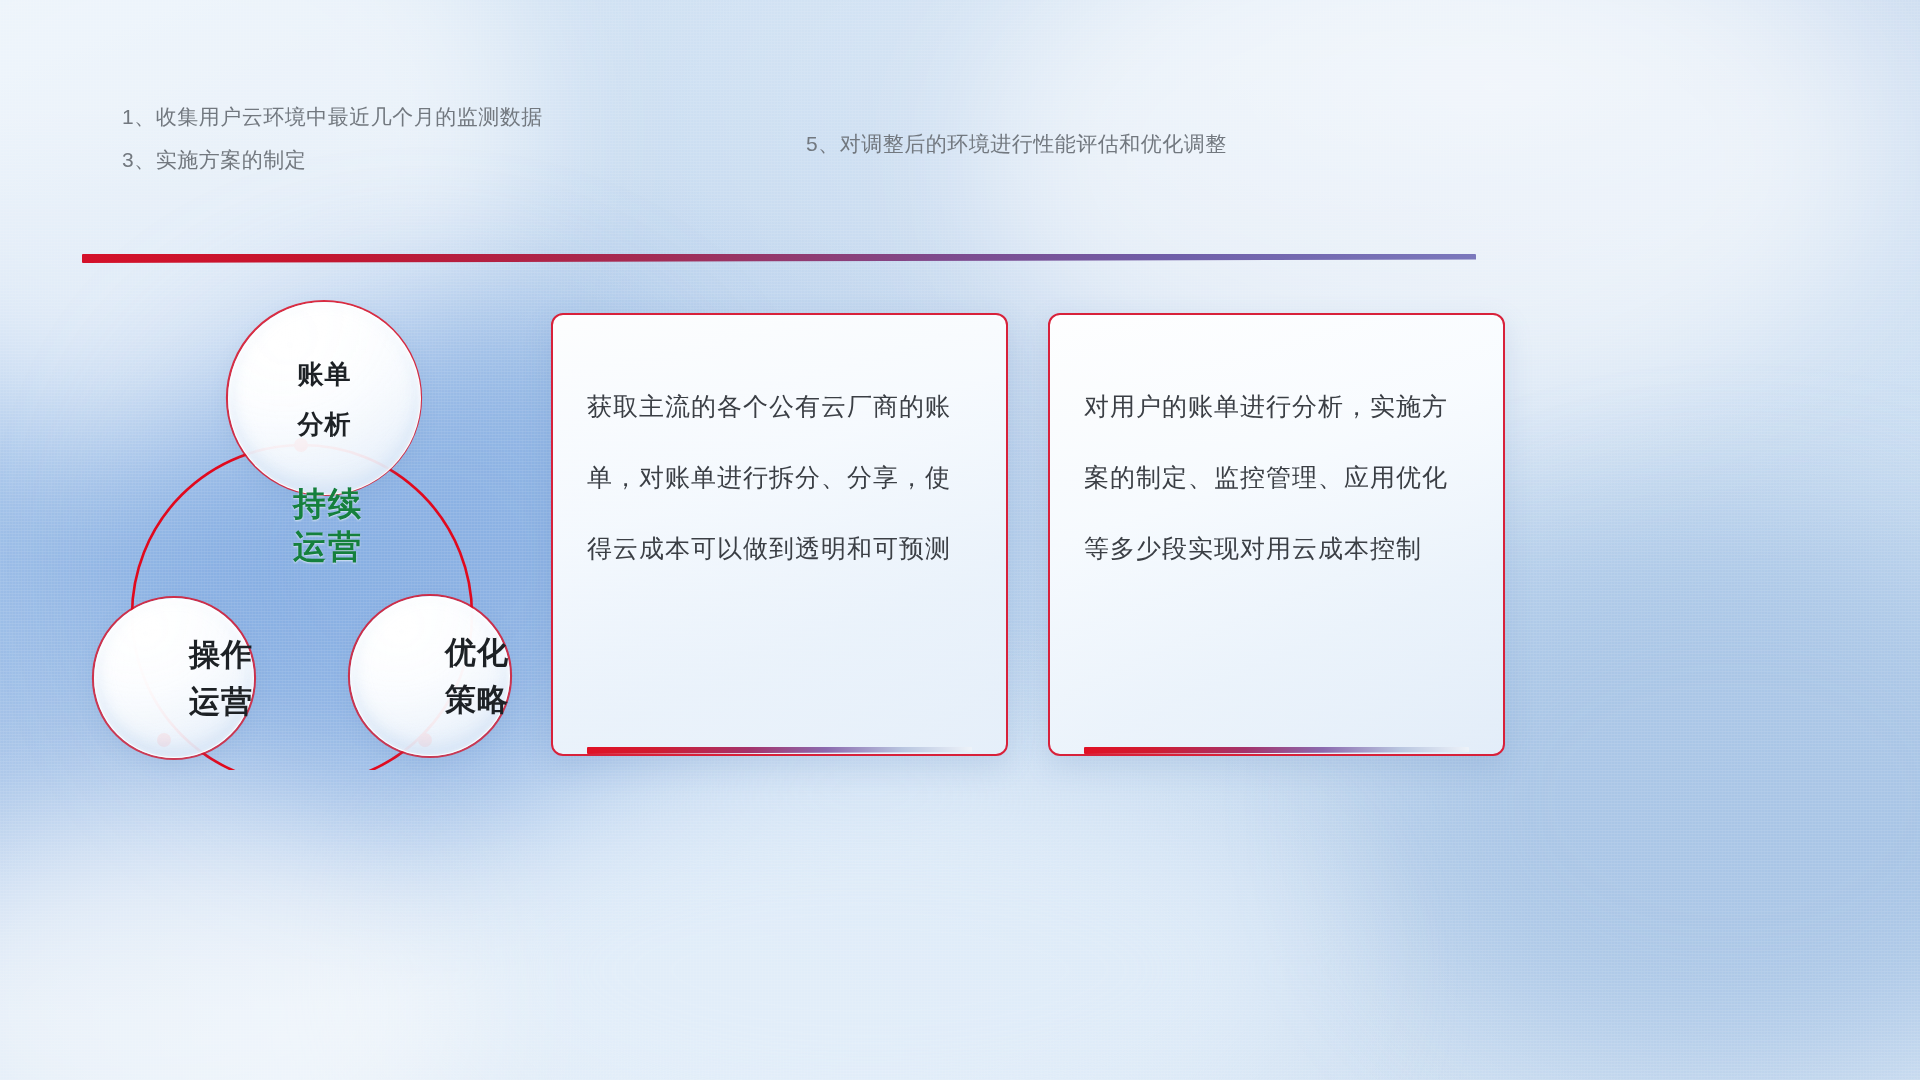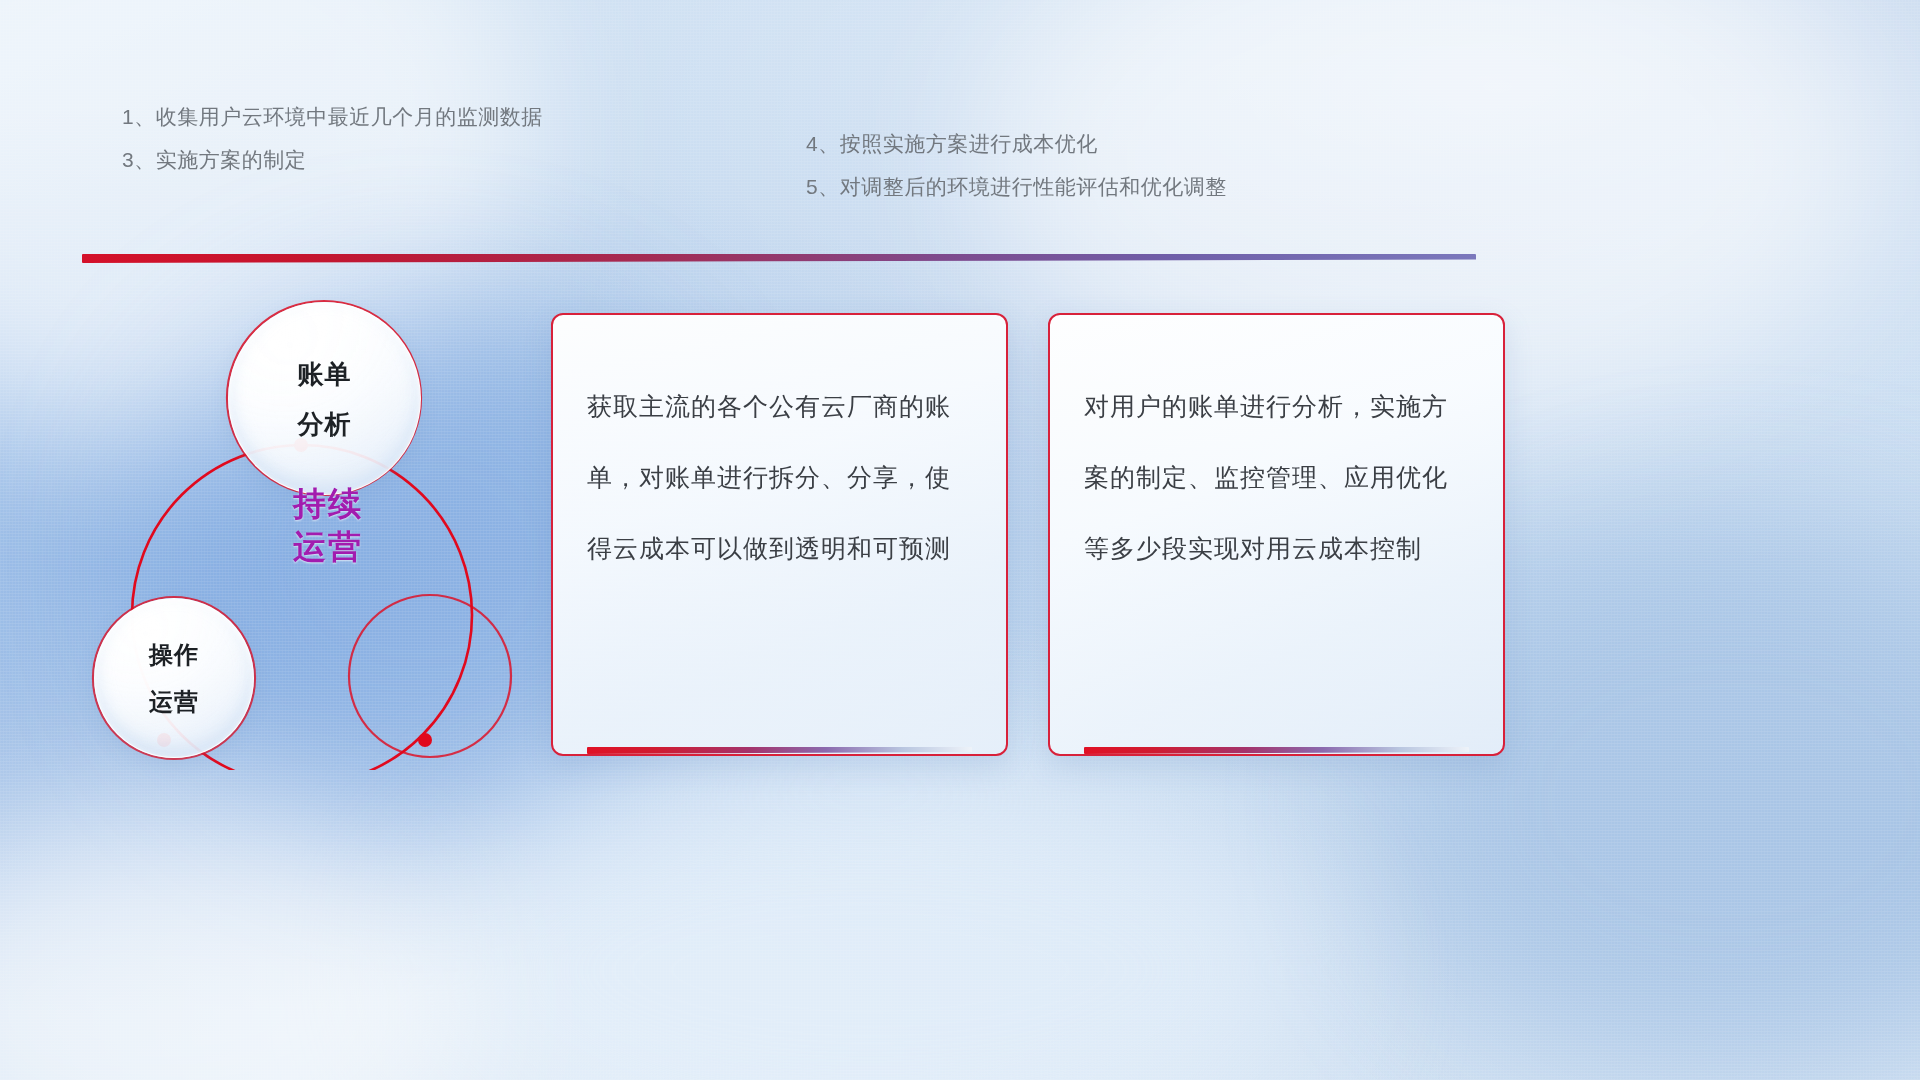--- a/index.html
+++ b/index.html
@@ -113,29 +113,29 @@
     box-shadow:
       inset 0 2px 6px rgba(255,255,255,0.95),
       inset 0 -8px 18px rgba(176,203,234,0.40),
       0 6px 18px rgba(110,150,200,0.18);
     border: 1px solid rgba(255,255,255,0.85);
     gap: 16px;
   }
   .venn-bubble.top    { left: 148px; top: 12px;  width: 193px; height: 193px; }
   .venn-bubble.left   { left: 14px;  top: 308px; width: 160px; height: 160px; }
   .venn-bubble.right  { left: 270px; top: 306px; width: 160px; height: 160px; }
-  .venn-bubble.left, .venn-bubble.right { font-size: 24px; line-height: 31px; }
+  .venn-bubble.left, .venn-bubble.right { font-size: 31px; line-height: 31px; align-items: flex-end; }
 
   .venn-center {
     position: absolute;
     left: 168px;
     top: 192px;
     width: 160px;
     text-align: center;
-    color: #a21caf;
+    color: #15803d;
     font-size: 33px;
     font-weight: 800;
     line-height: 43px;
     letter-spacing: 2px;
     text-shadow: 0 1px 2px rgba(255,255,255,0.65);
   }
 
   
   .card {
     position: absolute;
@@ -190,21 +190,20 @@
   <div class="bg-blob b6"></div>
   <div class="bg-noise"></div>
 </div>
 
 <div class="bullets-left">
   <div class="bullet-line">1、收集用户云环境中最近几个月的监测数据</div>
   <div class="bullet-line">3、实施方案的制定</div>
 </div>
 
 <div class="bullets-right">
-  <div class="bullet-line">4、按照实施方案进行成本优化</div>
   <div class="bullet-line">5、对调整后的环境进行性能评估和优化调整</div>
 </div>
 
 <div class="top-rule">
   <div class="bar"></div>
 </div>
 
 <div class="venn">
   <svg width="470" height="480" viewBox="0 0 470 480">
 
@@ -224,20 +223,24 @@
   <div class="venn-bubble top">
     <span>账单</span>
     <span>分析</span>
   </div>
 
   <div class="venn-bubble left">
     <span>操作</span>
     <span>运营</span>
   </div>
 
+  <div class="venn-bubble right">
+    <span>优化</span>
+    <span>策略</span>
+  </div>
 
   <div class="venn-center">
     <div>持续</div>
     <div>运营</div>
   </div>
 </div>
 
 <div class="card one">
   <div class="card-body">获取主流的各个公有云厂商的账单，对账单进行拆分、分享，使得云成本可以做到透明和可预测</div>
   <div class="card-rule"></div>

